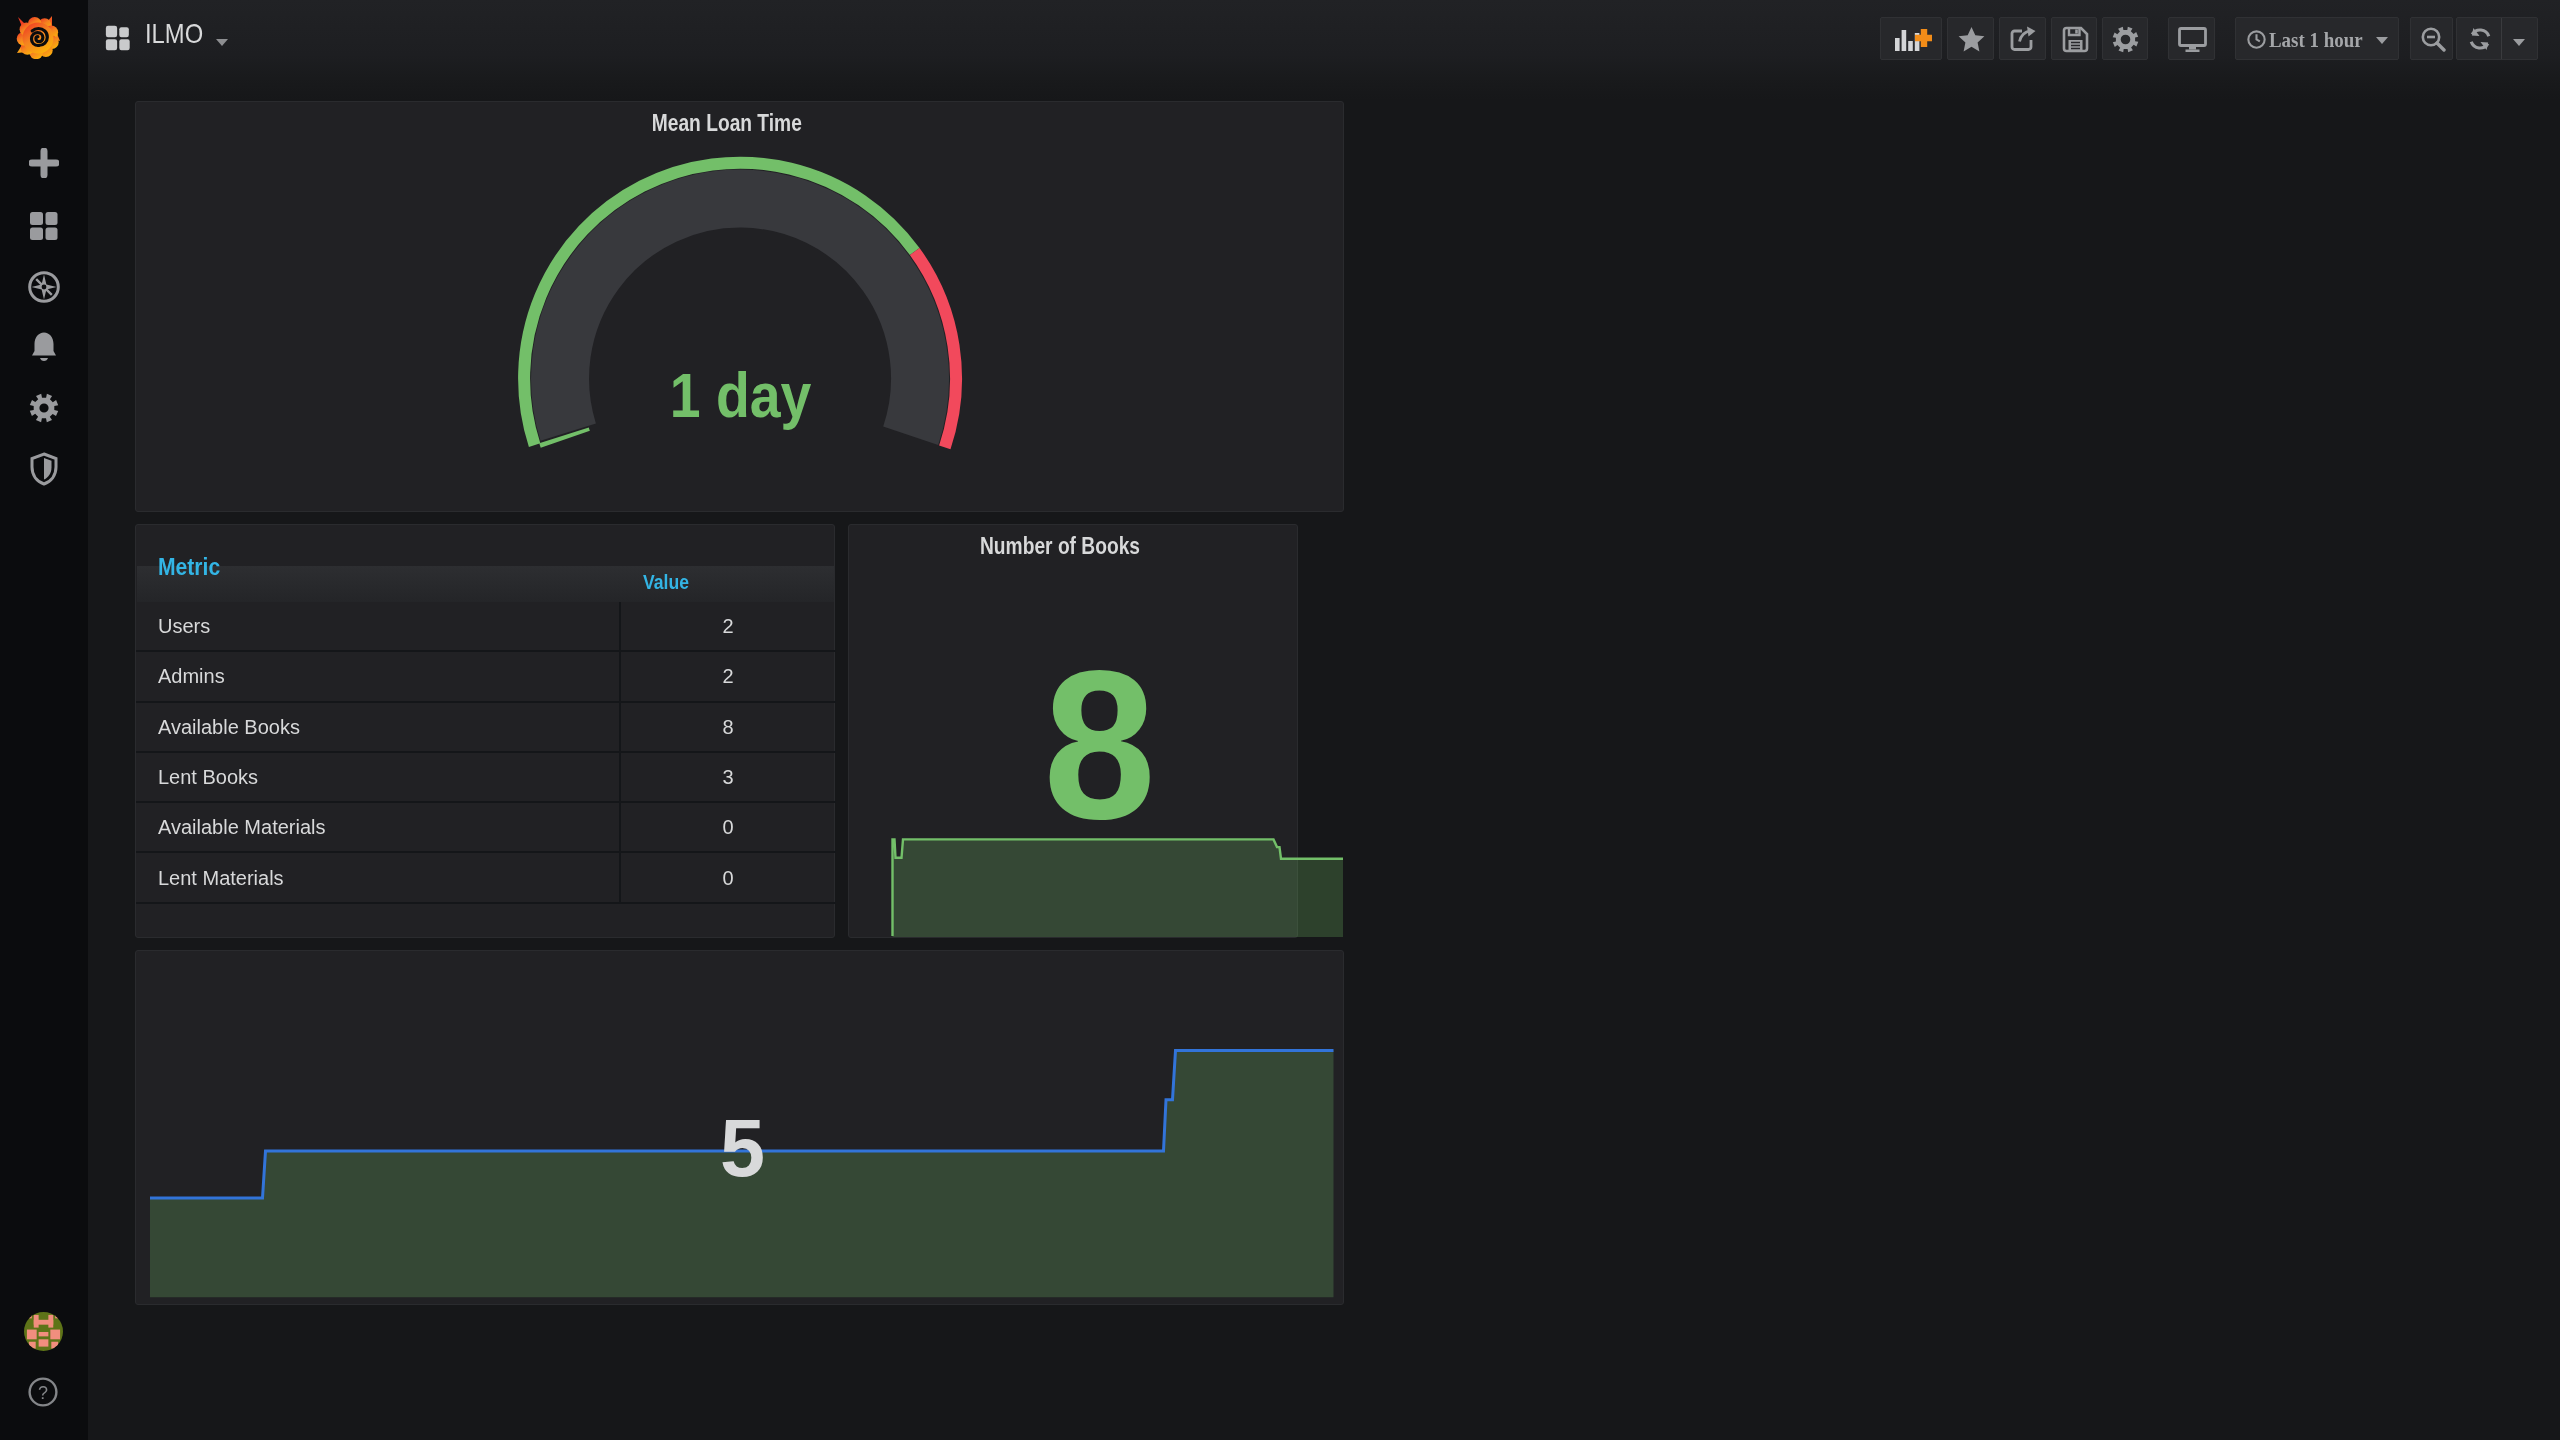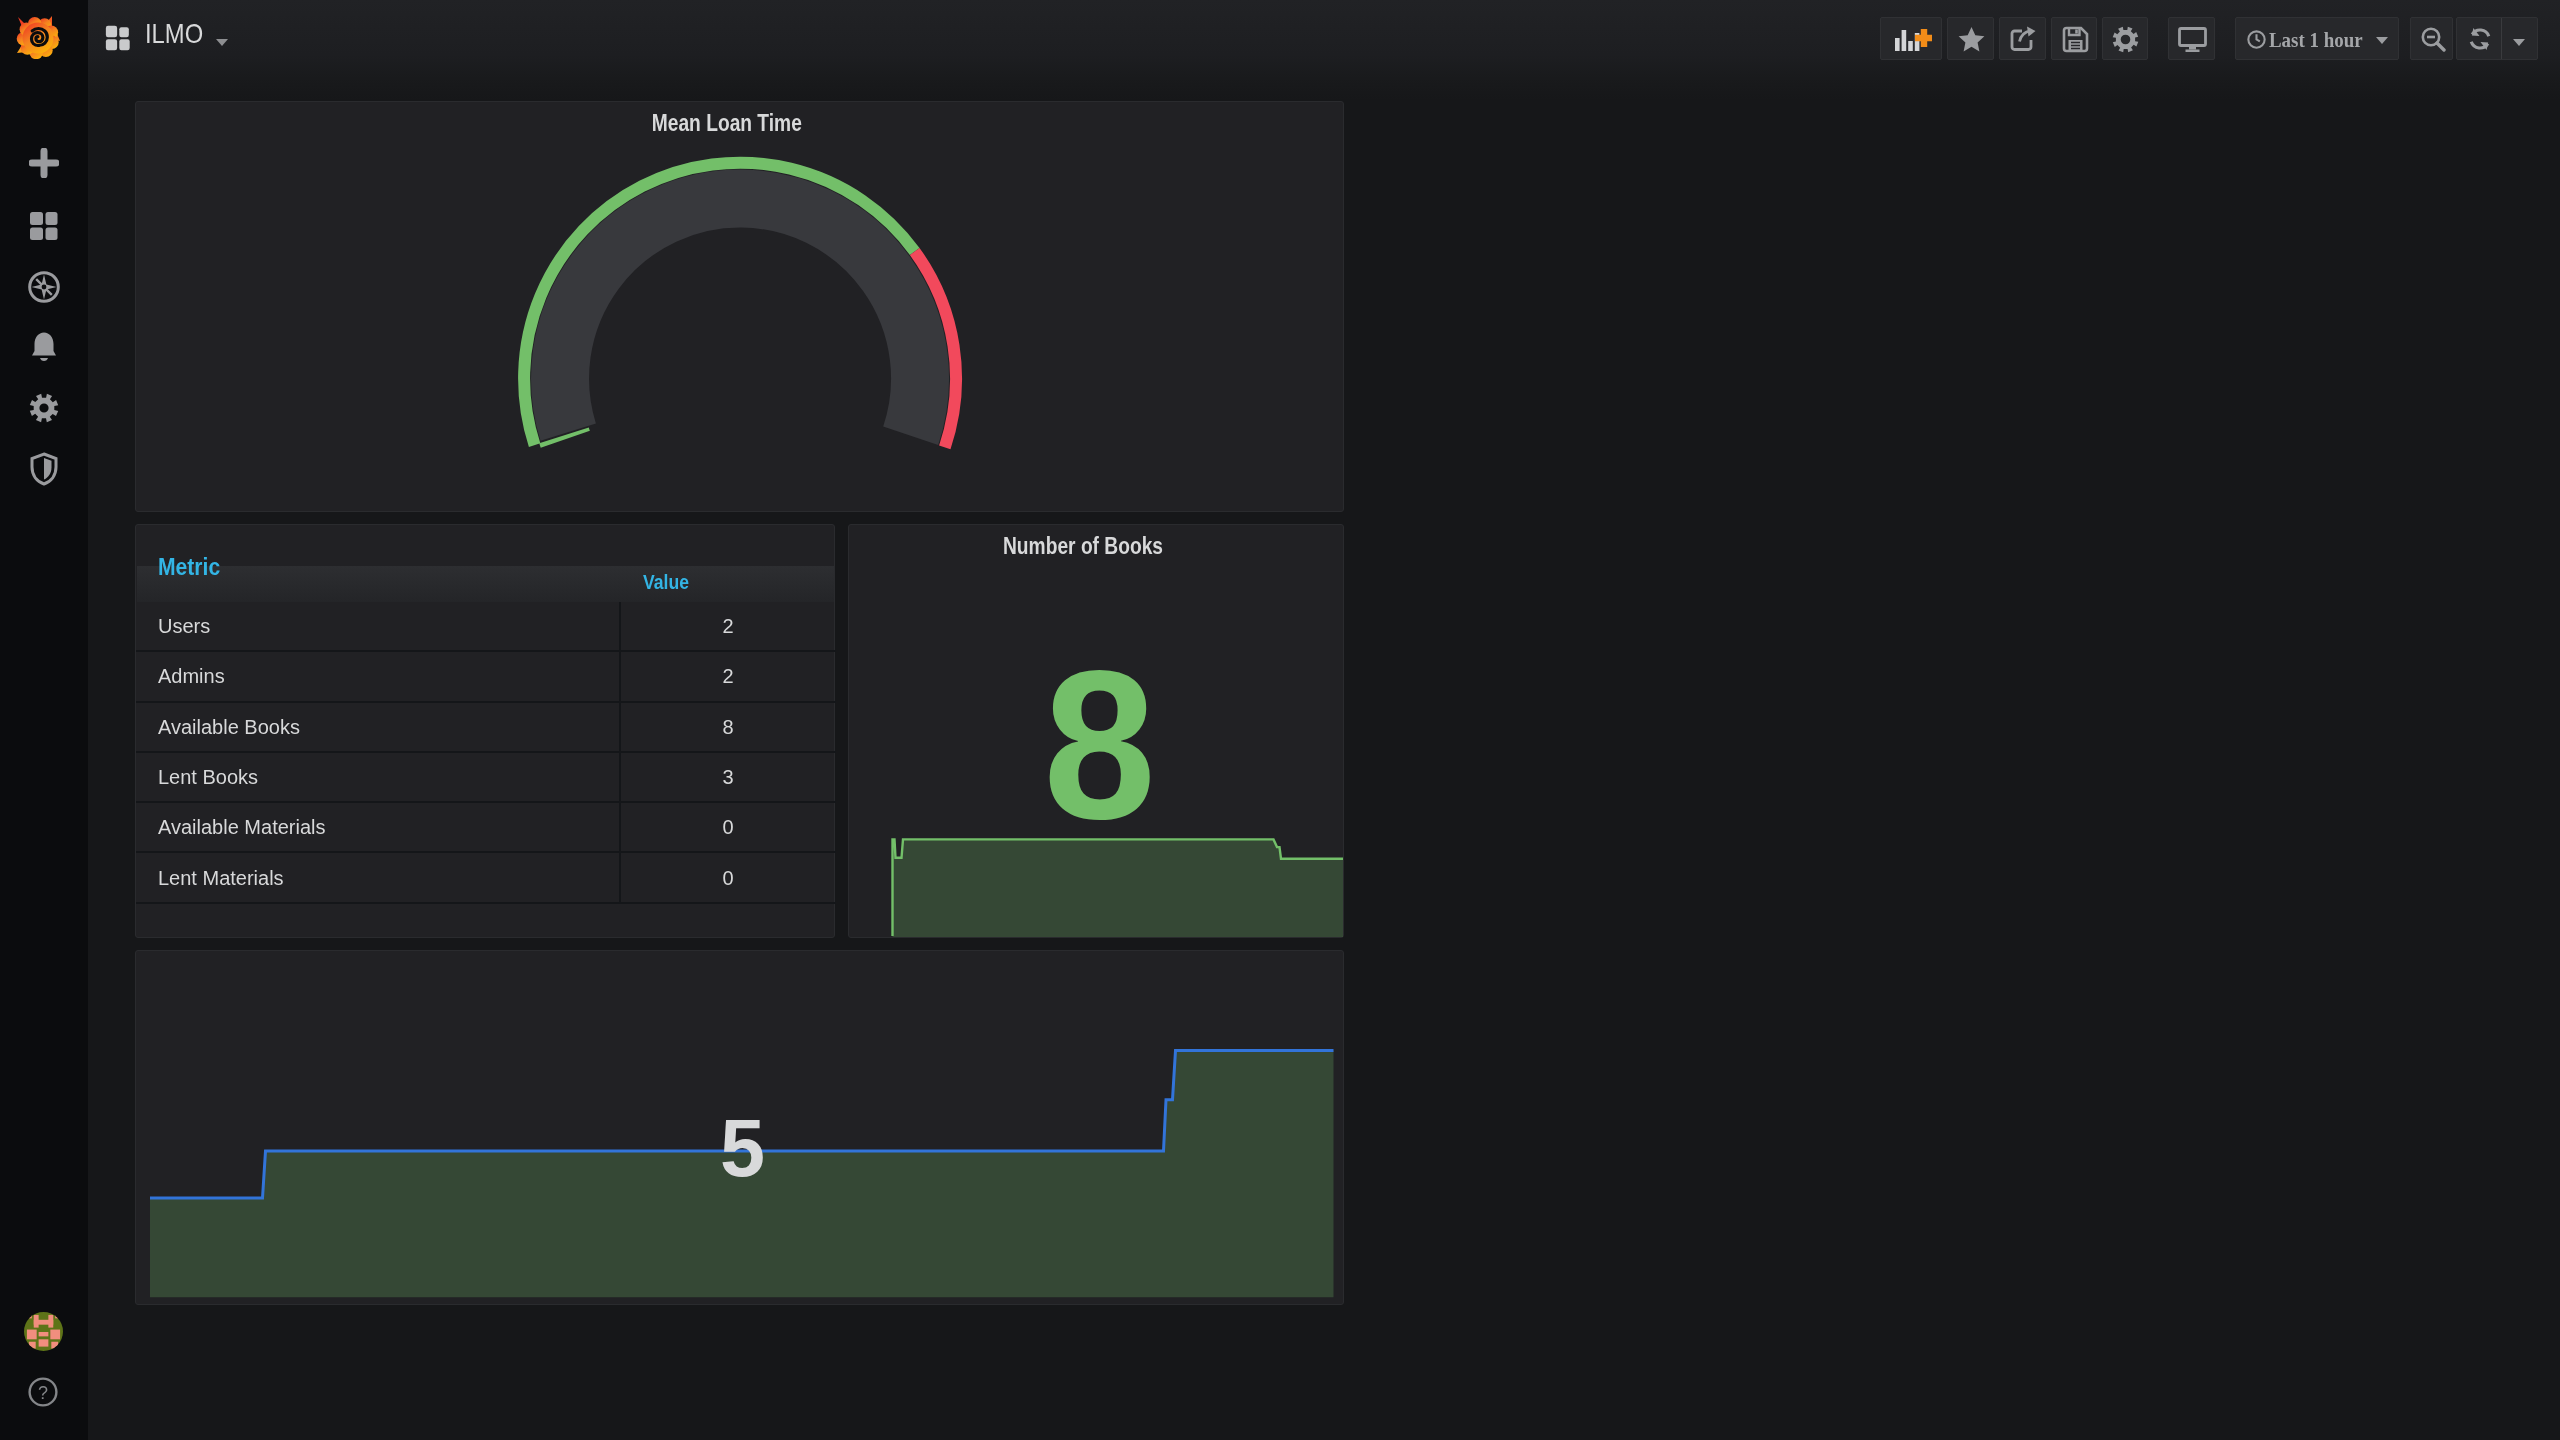--- a/index.html
+++ b/index.html
@@ -182,20 +182,21 @@
     </svg>
   </div>
 <div class="panel" style="left:107px;top:101px;width:1209px;height:411px">
 <div class="ptitle" style="left:-13px"><span>Mean Loan Time</span></div>
 <svg style="position:absolute;left:0;top:0" width="1209" height="411" viewBox="0 0 1209 411">
 <path d="M432.2 330.1 A180 180 0 1 1 774.7 333.8" stroke="#38393d" stroke-width="58" fill="none"></path>
 <path d="M429.3 337.3 A185 185 0 0 1 428.0 333.4" stroke="#73bf69" stroke-width="52" fill="none"></path>
 <path d="M398.6 343.2 A216 216 0 0 1 778.7 149.5" stroke="#73bf69" stroke-width="12" fill="none"></path>
 <path d="M778.7 149.5 A216 216 0 0 1 808.8 345.3" stroke="#f2495c" stroke-width="12" fill="none"></path>
 </svg>
+<div class="abs" style="left:0;width:1209px;top:262px;text-align:center;font-size:63px;line-height:63px;font-weight:bold;color:#73bf69"><span style="display:inline-block;transform:scaleX(0.88)">1 day</span></div>
 </div>
 <div class="panel" style="left:107px;top:524px;width:700px;height:414px">
 <div class="abs" style="left:1px;top:41px;width:697px;height:36px;background:linear-gradient(180deg,#2d2e31,#242528)"></div>
 <div class="abs" style="left:22px;top:28px;font-size:24px;font-weight:bold;color:#33b5e5"><span class="cond" style="transform:scaleX(0.88)">Metric</span></div>
 <div class="abs" style="left:507px;top:46px;font-size:20px;font-weight:bold;color:#33b5e5"><span class="cond" style="transform:scaleX(0.88)">Value</span></div>
 <div class="abs" style="left:22px;top:90px;font-size:20px;color:#d8d9da">Users</div>
 <div class="abs" style="left:484px;top:90px;width:216px;text-align:center;font-size:20px;color:#d8d9da">2</div>
 <div class="abs" style="left:0px;top:125px;width:700px;height:2px;background:#141619"></div>
 <div class="abs" style="left:22px;top:140px;font-size:20px;color:#d8d9da">Admins</div>
 <div class="abs" style="left:484px;top:140px;width:216px;text-align:center;font-size:20px;color:#d8d9da">2</div>
@@ -207,21 +208,21 @@
 <div class="abs" style="left:484px;top:241px;width:216px;text-align:center;font-size:20px;color:#d8d9da">3</div>
 <div class="abs" style="left:0px;top:276px;width:700px;height:2px;background:#141619"></div>
 <div class="abs" style="left:22px;top:291px;font-size:20px;color:#d8d9da">Available Materials</div>
 <div class="abs" style="left:484px;top:291px;width:216px;text-align:center;font-size:20px;color:#d8d9da">0</div>
 <div class="abs" style="left:0px;top:326px;width:700px;height:2px;background:#141619"></div>
 <div class="abs" style="left:22px;top:342px;font-size:20px;color:#d8d9da">Lent Materials</div>
 <div class="abs" style="left:484px;top:342px;width:216px;text-align:center;font-size:20px;color:#d8d9da">0</div>
 <div class="abs" style="left:0px;top:377px;width:700px;height:2px;background:#141619"></div>
 <div class="abs" style="left:483px;top:77px;width:2px;height:302px;background:#141619"></div>
 </div>
-<div class="panel" style="left:820px;top:524px;width:496px;height:414px">
+<div class="panel" style="left:820px;top:524px;width:450px;height:414px">
 <div class="ptitle" style="left:-13px"><span>Number of Books</span></div>
 <svg style="position:absolute;left:0;top:0" width="494" height="412" viewBox="0 0 494 412">
 <path d="M43.5 412 L43.5 314.4 L45.5 314.4 L46.5 332.8 L52.5 332.8 L54 314.4 L424.5 314.4 L428 322.1 L430.5 322.1 L432 333.7 L494 333.7 L494 412 Z" fill="rgba(115,191,105,0.25)"></path>
 <path d="M43.5 411 L43.5 314.4 L45.5 314.4 L46.5 332.8 L52.5 332.8 L54 314.4 L424.5 314.4 L428 322.1 L430.5 322.1 L432 333.7 L494 333.7" stroke="#73bf69" stroke-width="2.4" fill="none"></path>
 </svg>
 <div class="abs" style="left:0;width:496px;top:608px;"></div>
 <div class="abs" style="left:3px;width:496px;top:70px;height:300px;line-height:300px;text-align:center;font-size:211px;font-weight:bold;color:#73bf69"><span style="display:inline-block;transform:scaleX(0.96)">8</span></div>
 </div>
 <div class="panel" style="left:107px;top:950px;width:1209px;height:355px">
 <svg style="position:absolute;left:0;top:0" width="1207" height="353" viewBox="0 0 1207 353">

